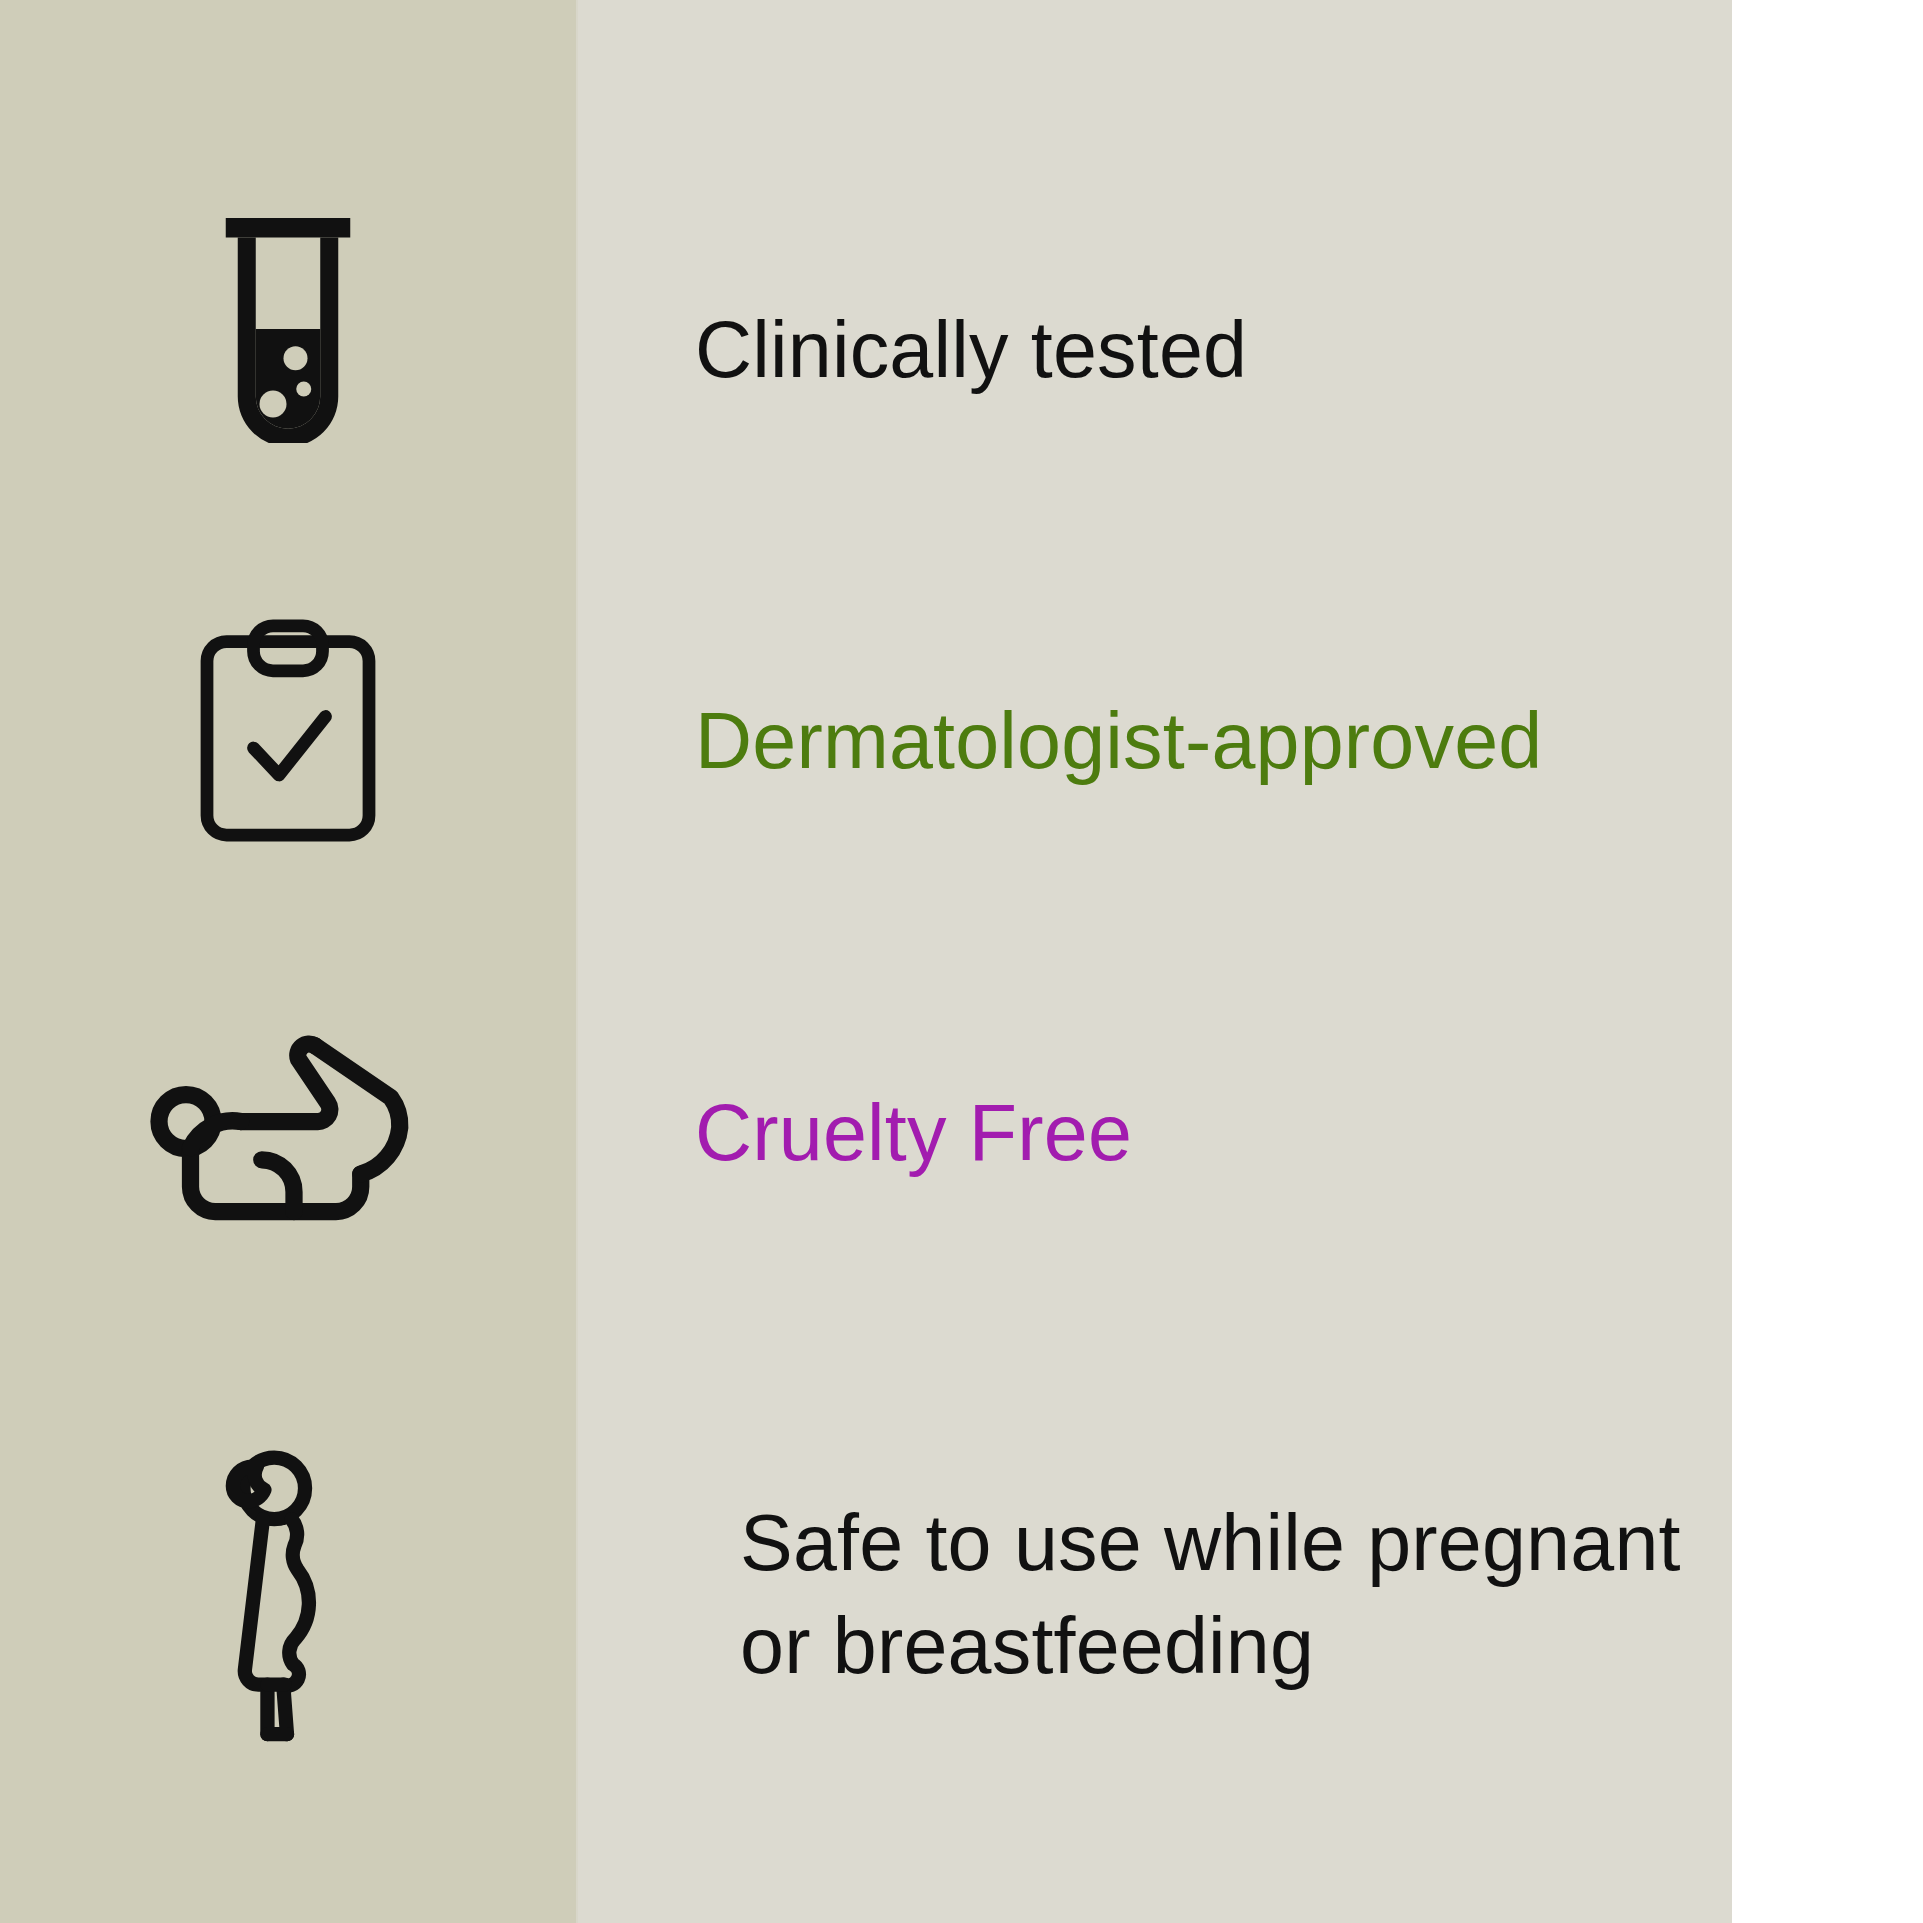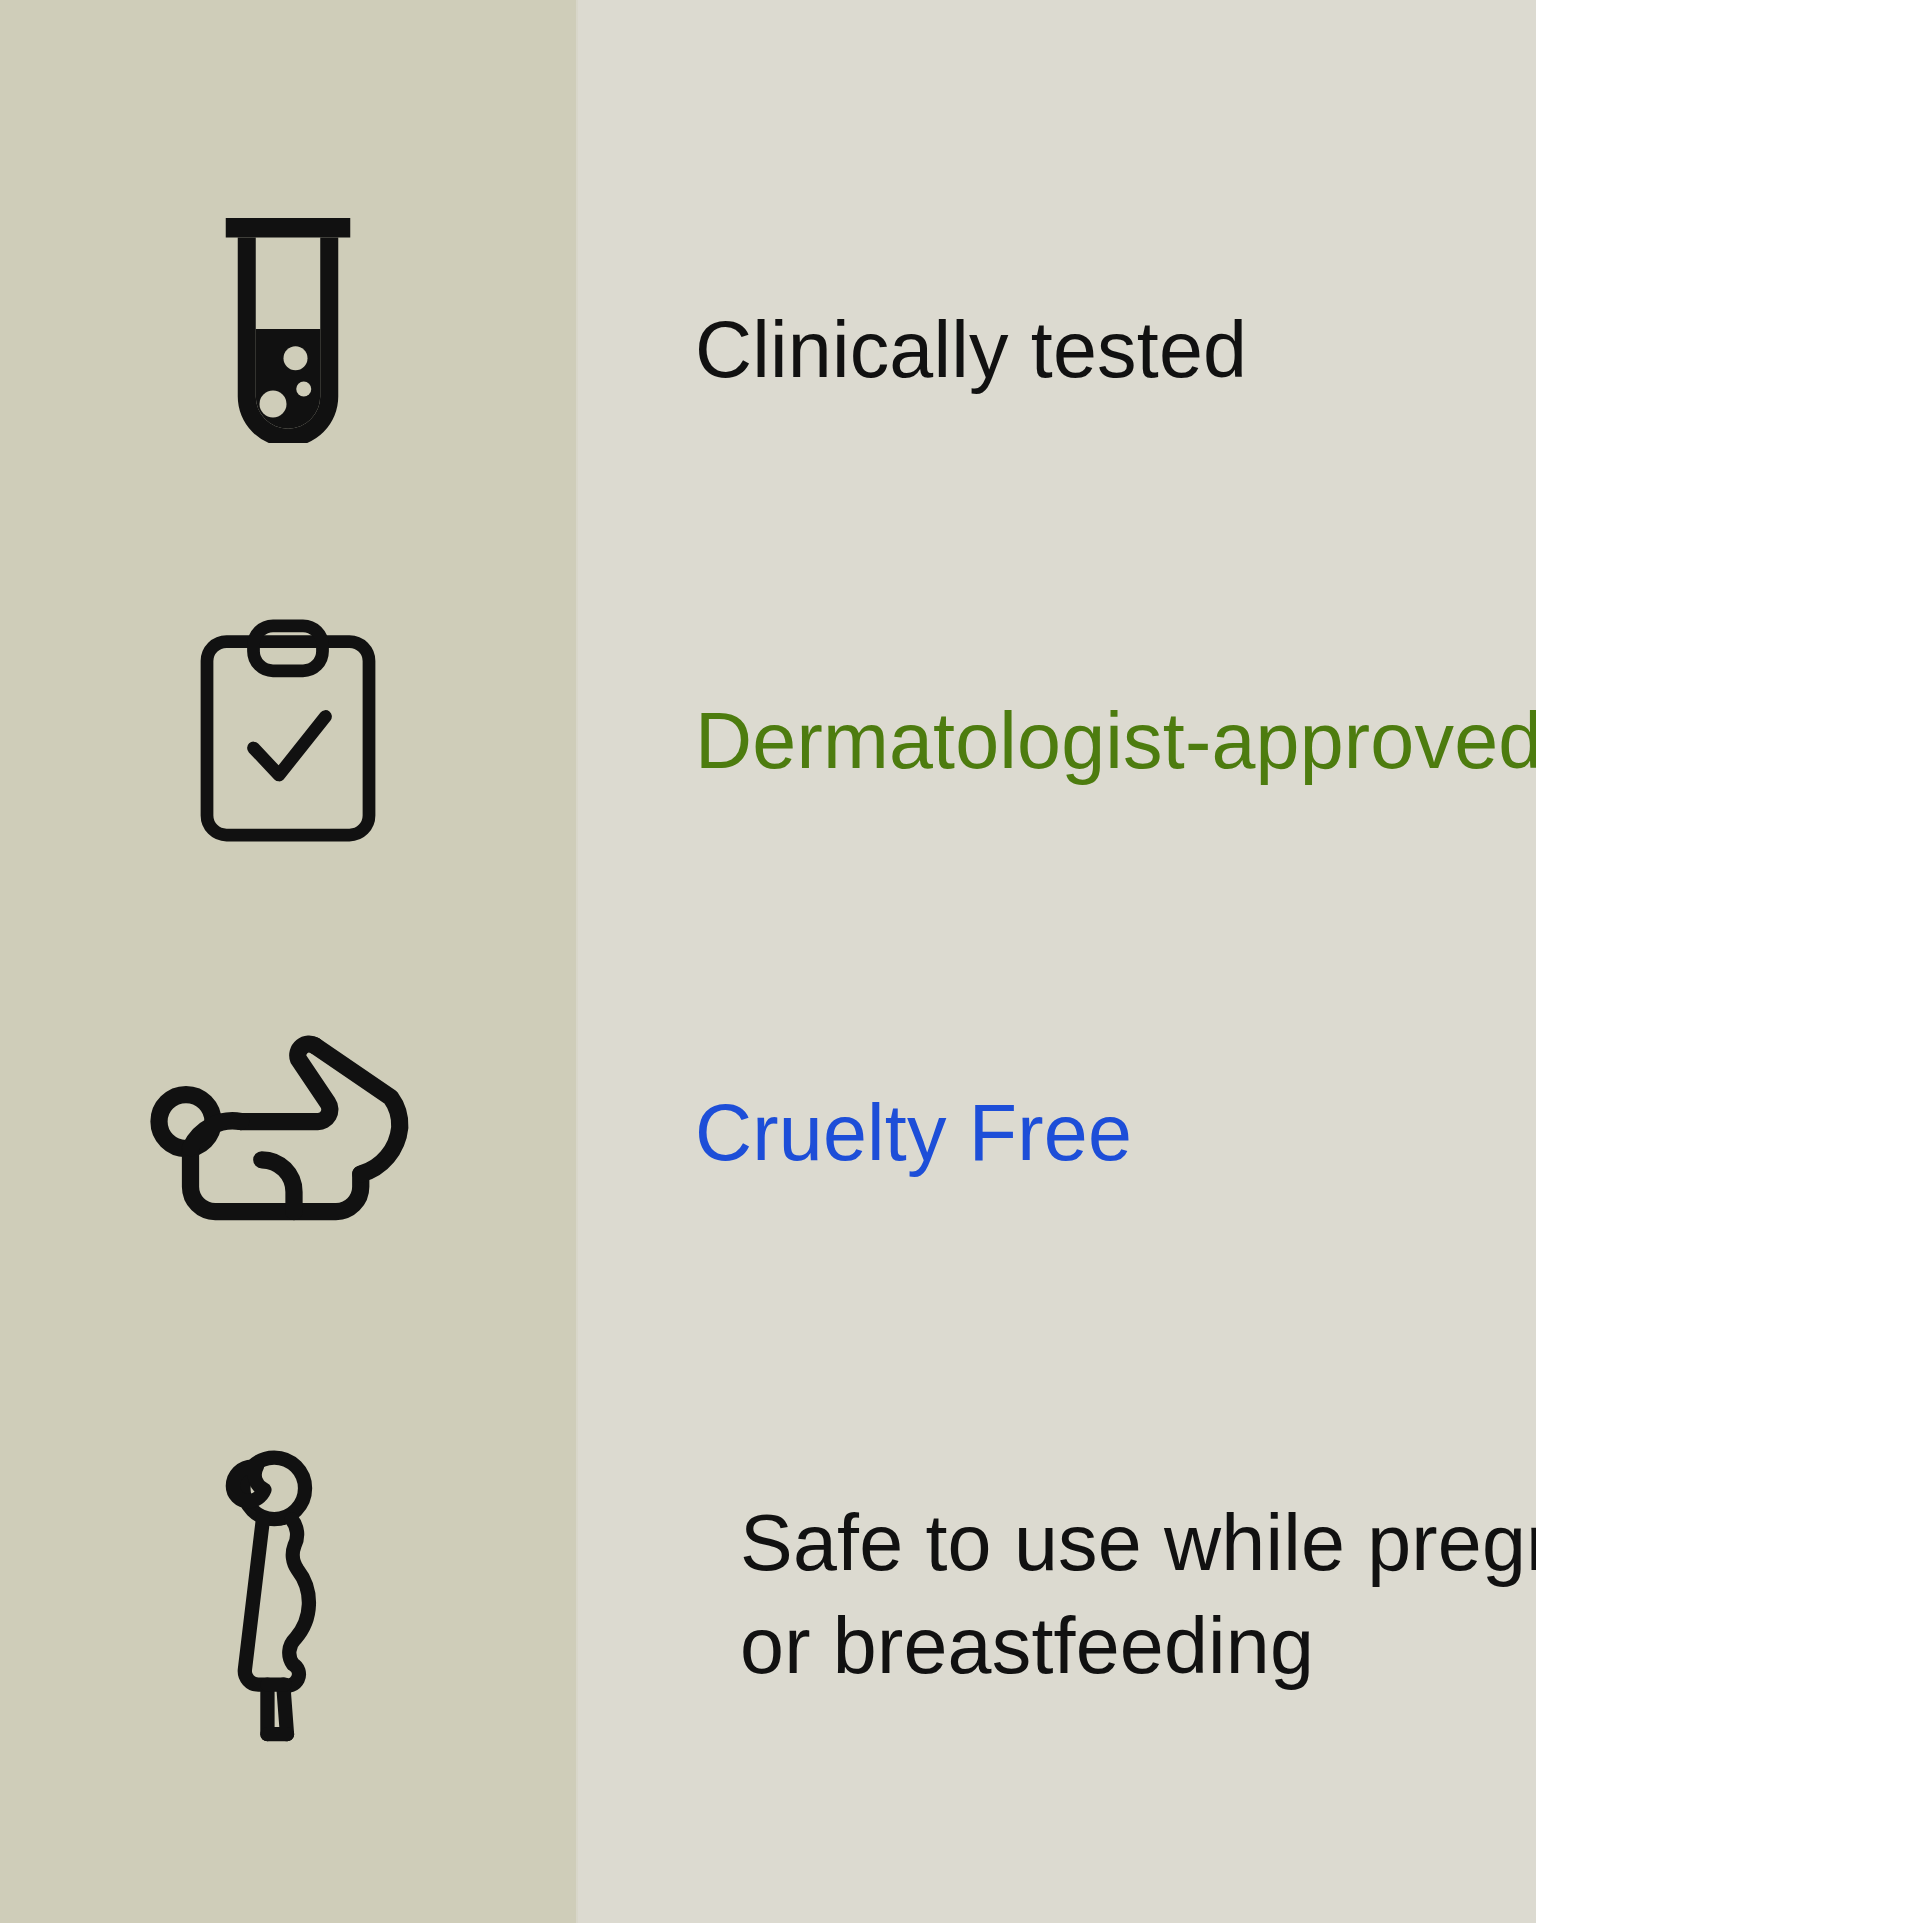--- a/index.html
+++ b/index.html
@@ -3,21 +3,21 @@
 <meta charset="utf-8">
 <title>Product Benefits Badge Panel</title>
 <style>
   html, body {
     margin: 0;
     padding: 0;
     background: #ffffff;
   }
   #canvas {
     position: relative;
-    width: 1536px;
+    width: 1732px;
     height: 1924px;
     overflow: hidden;
     font-family: "Liberation Sans", sans-serif;
     background: #DCDAD0;
   }
   
   #left-panel {
     position: absolute;
     left: 0; top: 0;
     width: 576px;
@@ -169,21 +169,21 @@
 
           <path d="M122 118
                    a62 62 0 0 0 -67 35"></path>
 
           <path d="M150 169
                    a43 43 0 0 1 43 43
                    L193 238"></path>
         </svg>
       </span>
     </div>
-    <div class="label-cell" style="color: #1d4ed8;">Cruelty Free</div>
+    <div class="label-cell" style="color: #a21caf;">Cruelty Free</div>
   </div>
 
   <div class="row" id="row-4">
     <div class="icon-cell">
       <span>
         <svg width="137" height="297" viewBox="0 0 182 395" xmlns="http://www.w3.org/2000/svg" fill="none" stroke="#111111" stroke-width="19" stroke-linecap="round" stroke-linejoin="round">
 
           <circle cx="72" cy="51" r="41"></circle>
 
           <path d="M43 22

